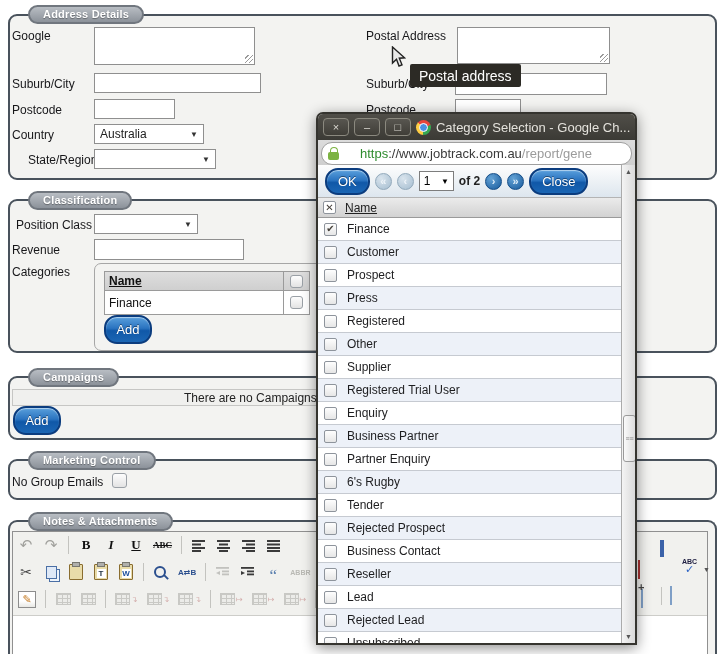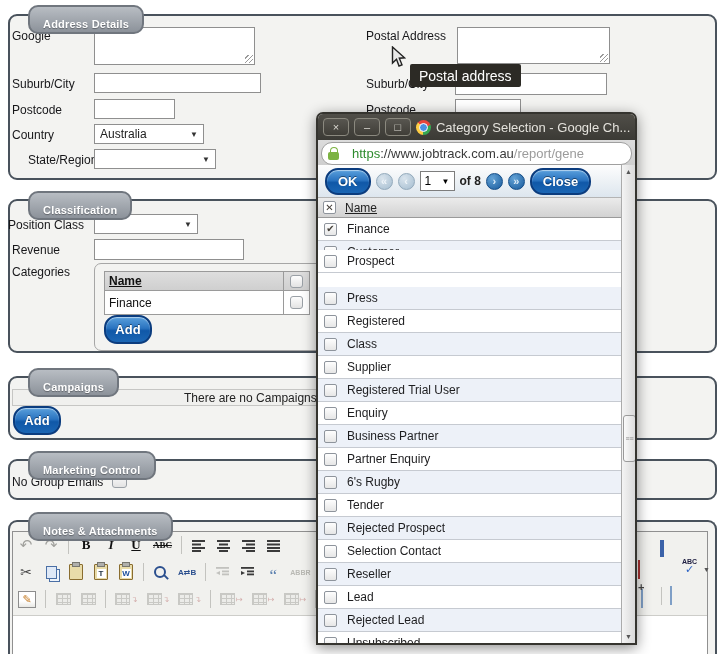--- a/index.html
+++ b/index.html
@@ -1,36 +1,36 @@
 <!DOCTYPE html>
 <html><head>
 <meta charset="utf-8">
 <style>
   html,body{margin:0;padding:0;background:#fff;}
   .screen{position:relative;width:726px;height:654px;overflow:hidden;background:#fff;
           font-family:"Liberation Sans","DejaVu Sans",sans-serif;}
   
   .panel{position:absolute;left:8px;width:709px;background:#f3f3f1;
          border:2px solid #49525c;border-radius:9px;box-sizing:border-box;}
-  .chip{position:absolute;z-index:2;padding:11px 13px 2px;font-size:11px;font-weight:bold;color:#fff;
+  .chip{position:absolute;z-index:2;padding:1px 13px 2px;font-size:11px;font-weight:bold;color:#fff;
         text-shadow:0 1px 1px rgba(0,0,0,.35);letter-spacing:.2px;
         background:linear-gradient(#b8bdc3,#8c929a);border:2px solid #70767e;border-radius:10px;}
   .lab{position:absolute;font-size:12px;color:#17171a;white-space:nowrap;}
   .inp{position:absolute;background:#fff;border:1px solid #8f8f8f;box-sizing:border-box;font:12px "Liberation Sans",sans-serif;padding:1px 3px;}
   .ta{position:absolute;background:#fff;border:1px solid #8f8f8f;box-sizing:border-box;}
   .ta::after{content:"";position:absolute;right:1px;bottom:1px;width:8px;height:8px;
      background:repeating-linear-gradient(135deg,transparent 0 2px,#9a9a9a 2px 3px);}
   .sel{position:absolute;background:#fff;border:1px solid #8f8f8f;box-sizing:border-box;
        display:flex;align-items:center;justify-content:space-between;padding:0 5px;font-size:12px;color:#222;}
   .sel .car{font-size:8px;color:#333;}
   .cb{position:absolute;width:15px;height:15px;border:1px solid #9aa0a6;border-radius:3px;
       background:linear-gradient(#fdfdfd,#e3e3e3);box-sizing:border-box;}
   .btn-blue{position:absolute;display:flex;align-items:center;justify-content:center;
       background:linear-gradient(#5aa0dc 0%,#2a73c0 45%,#1058a8 55%,#1b66b4 100%);
-      border:2px solid #0b3c7e;border-radius:13px;color:#fff;font-weight:bold;font-size:13px;
+      border:2px solid #0b3c7e;border-radius:13px;color:#fff;font-weight:normal;font-size:13px;
       text-shadow:0 -1px 0 rgba(0,0,0,.45);box-shadow:inset 0 1px 1px rgba(255,255,255,.55);cursor:pointer;}
   
   .catbox{position:absolute;left:94px;top:263px;width:238px;height:86px;border:1px solid #a6a6a6;border-radius:7px;}
   .cat-t{position:absolute;left:9px;top:7px;width:206px;border:1px solid #9a9a9a;box-sizing:border-box;}
   .cat-h{display:flex;background:linear-gradient(#dedede,#cfcfcf);border-bottom:1px solid #9a9a9a;height:18px;align-items:center;}
   .cat-r{display:flex;background:#fff;height:23px;align-items:center;}
   .cat-name{flex:1;padding-left:4px;font-size:12px;color:#111;}
   .cat-h .cat-name{font-weight:bold;text-decoration:underline;}
   .cat-cbc{width:26px;border-left:1px solid #9a9a9a;height:100%;display:flex;align-items:center;justify-content:center;box-sizing:border-box;}
   .mini-cb{width:13px;height:13px;border:1px solid #9aa0a6;border-radius:3px;background:linear-gradient(#fdfdfd,#e3e3e3);box-sizing:border-box;}
@@ -93,21 +93,21 @@
         display:flex;align-items:center;gap:5px;padding:0 5px;box-sizing:border-box;}
   .wbtn{width:26px;height:18px;border:1px solid #8b897f;border-radius:4px;color:#dcdad3;font-size:11px;
         line-height:16px;text-align:center;background:linear-gradient(#585650,#403e38);cursor:pointer;box-sizing:border-box;}
   .wtitle{color:#e4e2dc;font-size:13px;white-space:nowrap;overflow:hidden;}
   .chrome{position:relative;width:15px;height:15px;border-radius:50%;flex:0 0 15px;
           background:conic-gradient(from -50deg,#e8453c 0 33%,#36a852 0 66%,#ffce44 0 100%);}
   .chrome::after{content:"";position:absolute;inset:3px;background:#4a90e2;border:1.5px solid #fff;border-radius:50%;}
   .ubar{position:absolute;left:0;top:26px;width:100%;height:25px;background:linear-gradient(#dcdcdc,#cecece);
         padding:2px 3px;box-sizing:border-box;}
   .ufield{height:21px;background:#fff;border:1px solid #9f9f9f;border-radius:11px;display:flex;align-items:center;
-          gap:13px;padding:0 6px;font-size:13px;white-space:nowrap;overflow:hidden;}
+          gap:21px;padding:0 6px;font-size:13px;white-space:nowrap;overflow:hidden;}
   .lock{position:relative;width:11px;height:8px;background:#7cb342;border-radius:2px;margin-top:4px;flex:0 0 11px;}
   .lock::before{content:"";position:absolute;top:-5px;left:1.5px;width:6px;height:5px;border:1.5px solid #7cb342;border-bottom:none;border-radius:4px 4px 0 0;}
   .u-s{color:#2e8b2e;}.u-h{color:#3a3a3a;}.u-p{color:#9b9b9b;}
   .ptools{position:absolute;left:0;top:51px;width:100%;height:33px;
           background:linear-gradient(#fdfdfd,#dde6ee);border-bottom:1px solid #b4b4b4;
           display:flex;align-items:center;gap:5px;padding:0 7px;box-sizing:border-box;}
   .pbtn{position:static;height:23px;padding:0 11px;}
   .nav{width:17px;height:17px;border-radius:50%;display:flex;align-items:center;justify-content:center;
        font-size:11px;font-weight:bold;cursor:pointer;box-sizing:border-box;}
   .nav-d{background:radial-gradient(circle at 35% 30%,#d9e4ed,#a5bdd0);border:1px solid #92a9bb;color:#eef4f9;}
@@ -161,21 +161,21 @@
   <div class="lab" style="left:366px;top:29px;">Postal Address</div>
   <div class="ta" style="left:457px;top:27px;width:153px;height:37px;"></div>
   <div class="lab" style="left:366px;top:77px;">Suburb/City</div>
   <input class="inp" style="left: 455px; top: 73px; width: 152px; height: 22px;">
   <div class="lab" style="left:366px;top:103px;">Postcode</div>
   <input class="inp" style="left: 455px; top: 99px; width: 66px; height: 20px;">
 
   <div class="panel" style="top:199px;height:154px;"></div>
   <div class="chip" style="left:28px;top:191px;">Classification</div>
 
-  <div class="lab" style="left:8px;top:218px;">Position Class</div>
+  <div class="lab" style="left:16px;top:218px;">Position Class</div>
   <div class="sel" style="left:94px;top:214px;width:104px;height:20px;">
     <span></span>
     <span class="car">▼</span>
   </div>
   <div class="lab" style="left:12px;top:243px;">Revenue</div>
   <input class="inp" style="left: 94px; top: 239px; width: 150px; height: 21px;">
   <div class="lab" style="left:12px;top:265px;">Categories</div>
 
   <div class="catbox">
     <div class="cat-t">
@@ -387,21 +387,21 @@
       </div>
     </div>
     <div class="ptools">
       <span class="btn-blue pbtn">OK</span>
       <span class="nav nav-d">«</span>
       <span class="nav nav-d">‹</span>
       <span class="pagedd">
         <span>1</span>
         <span class="car">▼</span>
       </span>
-      <span class="oftx">of 8</span>
+      <span class="oftx">of 2</span>
       <span class="nav nav-e">›</span>
       <span class="nav nav-e">»</span>
       <span class="btn-blue pbtn">Close</span>
     </div>
 
     <div class="lhead">
       <span class="lcb" style="background:#fff;">
           <i class="mk">✕</i>
         </span>
       <span class="nm">Name</span>
@@ -412,21 +412,21 @@
           <i class="mk">✔</i>
         </span>
         <span class="cl">Finance</span>
       </div>
     <div class="prow alt" style="top:127px;">
         <span class="lcb">
           <i class="mk"></i>
         </span>
         <span class="cl">Customer</span>
       </div>
-    <div class="prow" style="top:136px;">
+    <div class="prow" style="top:150px;">
         <span class="lcb">
           <i class="mk"></i>
         </span>
         <span class="cl">Prospect</span>
       </div>
     <div class="prow alt" style="top:173px;">
         <span class="lcb">
           <i class="mk"></i>
         </span>
         <span class="cl">Press</span>
@@ -434,21 +434,21 @@
     <div class="prow" style="top:196px;">
         <span class="lcb">
           <i class="mk"></i>
         </span>
         <span class="cl">Registered</span>
       </div>
     <div class="prow alt" style="top:219px;">
         <span class="lcb">
           <i class="mk"></i>
         </span>
-        <span class="cl">Class</span>
+        <span class="cl">Other</span>
       </div>
     <div class="prow alt" style="top:265px;">
         <span class="lcb">
           <i class="mk"></i>
         </span>
         <span class="cl">Registered Trial User</span>
       </div>
     <div class="prow" style="top:242px;">
         <span class="lcb">
           <i class="mk"></i>
@@ -488,21 +488,21 @@
     <div class="prow" style="top:380px;">
         <span class="lcb">
           <i class="mk"></i>
         </span>
         <span class="cl">Tender</span>
       </div>
     <div class="prow" style="top:426px;">
         <span class="lcb">
           <i class="mk"></i>
         </span>
-        <span class="cl">Selection Contact</span>
+        <span class="cl">Business Contact</span>
       </div>
     <div class="prow alt" style="top:449px;">
         <span class="lcb">
           <i class="mk"></i>
         </span>
         <span class="cl">Reseller</span>
       </div>
     <div class="prow" style="top:472px;">
         <span class="lcb">
           <i class="mk"></i>

